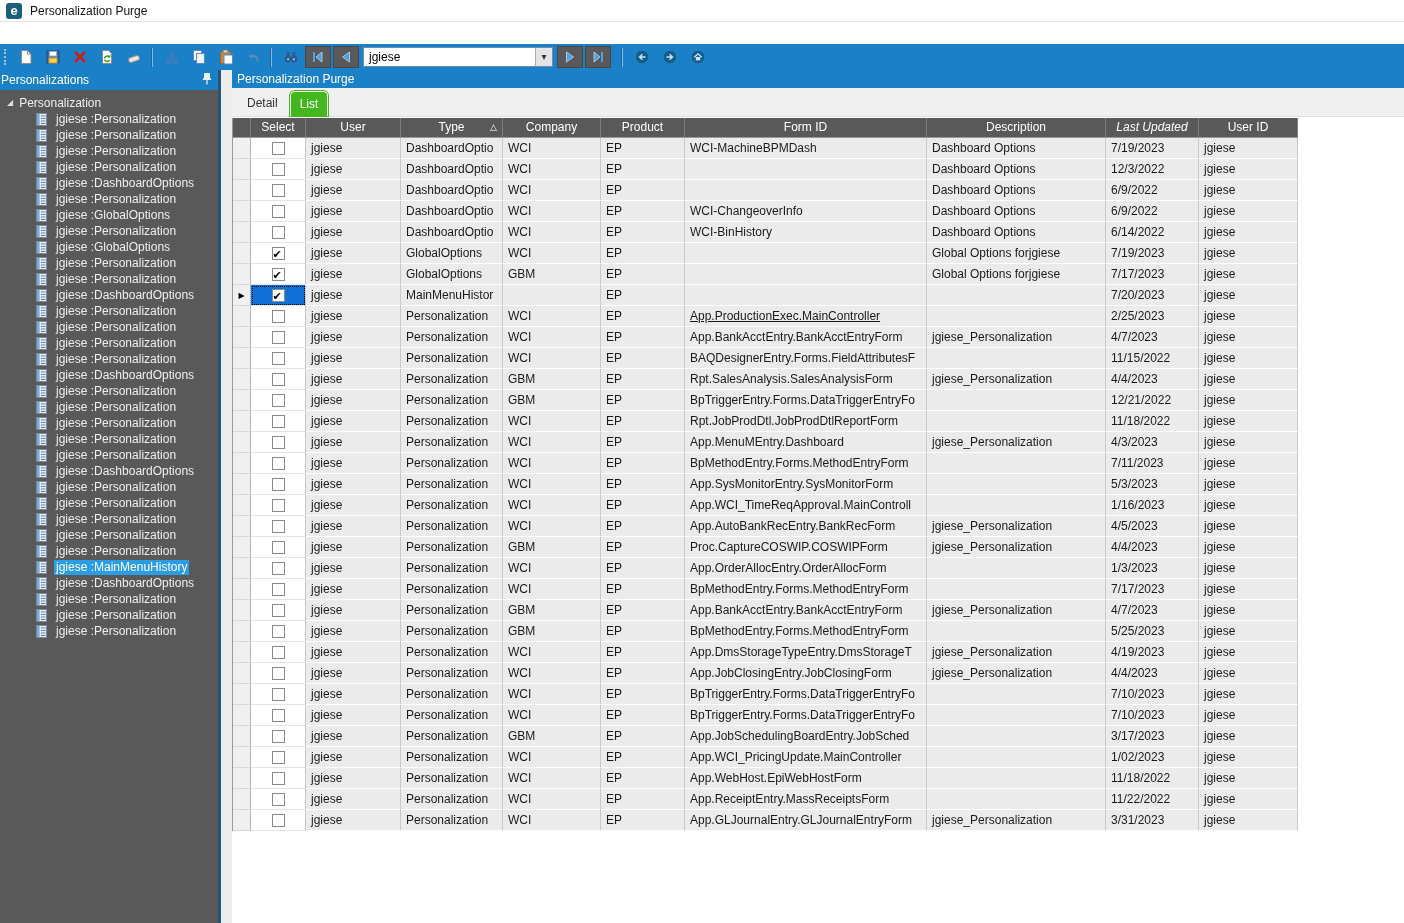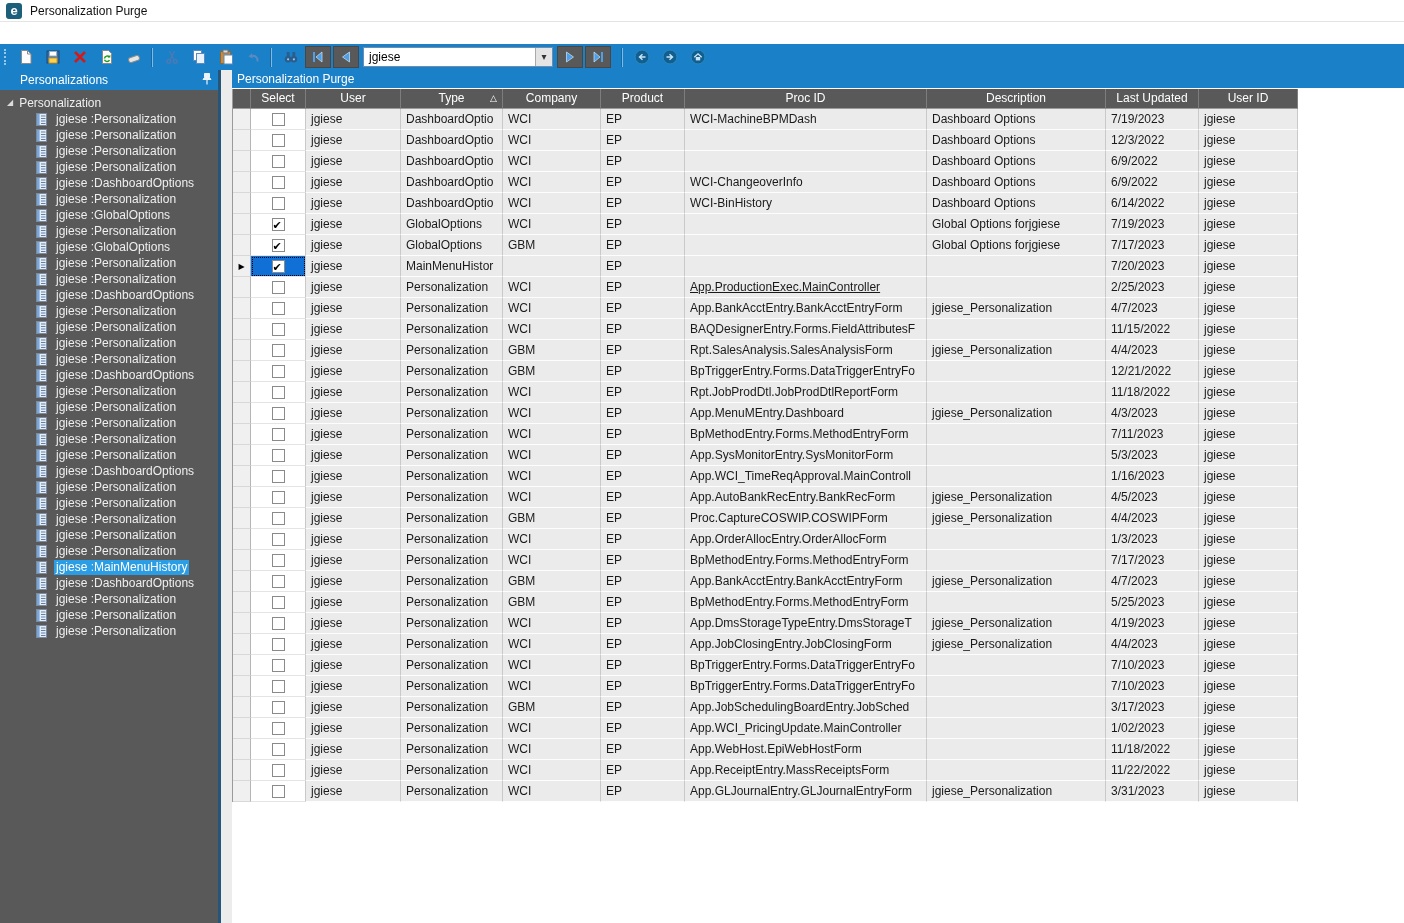--- a/index.html
+++ b/index.html
@@ -31,21 +31,21 @@
     border:1px solid #6f8cab; margin:0 3px; }
   #record-combo .combo-value { flex:1; padding-left:5px; color:#000; }
   #record-combo .combo-drop { width:17px; height:18px; background:#e4e4e4; border-left:1px solid #aaa;
     text-align:center; line-height:17px; color:#333; font-size:10px; }
   .circle-btn { width:22px; height:22px; display:flex; align-items:center; justify-content:center;
     background:transparent; border:none; margin:0 3px; }
 
   
   #left-panel { position:absolute; left:0; top:70px; width:218px; height:853px; background:var(--panel-gray); }
   #left-panel-header { height:20px; background:var(--accent-blue); color:#fff; display:flex;
-    align-items:center; justify-content:space-between; padding:0 5px 0 20px; }
+    align-items:center; justify-content:space-between; padding:0 5px 0 1px; }
   #tree { position:absolute; left:0; top:24px; width:218px; color:#efefef; }
   .tree-root { display:flex; align-items:center; height:17px; padding-left:7px; }
   .tree-root .expander { font-size:8px; color:#dcdcdc; margin-right:6px; }
   .tree-item { display:flex; align-items:center; height:16px; padding-left:36px; white-space:nowrap; }
   .tree-item .doc-icon { margin-right:7px; flex:0 0 auto; }
   .tree-item .lbl { padding:0 2px; line-height:15px; }
   .tree-item.selected .lbl { background:var(--selection-blue); color:#fff; }
 
   
   #splitter { position:absolute; left:218px; top:70px; width:14px; height:853px; background:#ececec; }
@@ -591,32 +591,36 @@
   </div>
 
   <div id="splitter">
       <div class="bar"></div>
     </div>
 
   <div id="main">
     <div id="main-header">
       <span>Personalization Purge</span>
     </div>
+    <div id="tabstrip">
+        <div class="tab">Detail</div>
+        <div class="tab active">List</div>
+      </div>
     <div id="grid-outer">
       <div id="grid">
           <div class="grid-hrow">
             <div class="hcell" style="width: 18px;"></div>
             <div class="hcell" style="width: 55px;">Select</div>
             <div class="hcell" style="width: 95px;">User</div>
             <div class="hcell" style="width: 102px;">Type<span class="sort">△</span></div>
             <div class="hcell" style="width: 98px;">Company</div>
             <div class="hcell" style="width: 84px;">Product</div>
-            <div class="hcell" style="width: 242px;">Proc ID</div>
+            <div class="hcell" style="width: 242px;">Form ID</div>
             <div class="hcell" style="width: 179px;">Description</div>
-            <div class="hcell" style="width: 93px;">Last Updated</div>
+            <div class="hcell" style="width: 93px; font-style: italic;">Last Updated</div>
             <div class="hcell" style="width: 99px;">User ID</div>
           </div>
           <div class="grid-row">
             <div class="cell ind" style="width: 18px;"></div>
             <div class="cell sel" style="width: 55px;">
               <span class="checkbox"></span>
             </div>
             <div class="cell" style="width: 95px;">jgiese</div>
             <div class="cell" style="width: 102px;">DashboardOptio</div>
             <div class="cell" style="width: 98px;">WCI</div>

